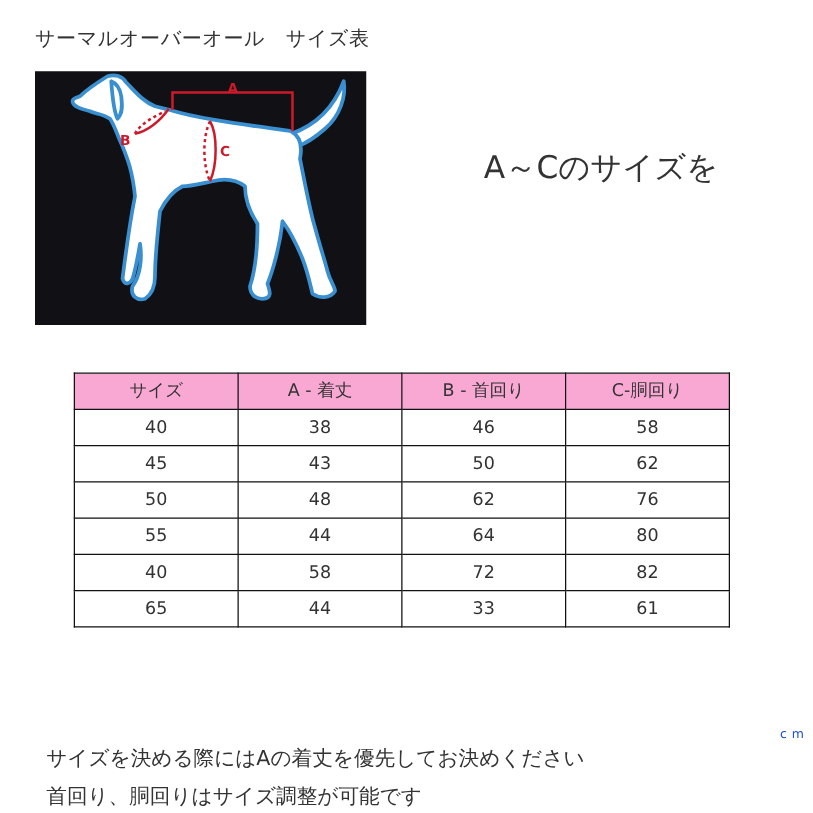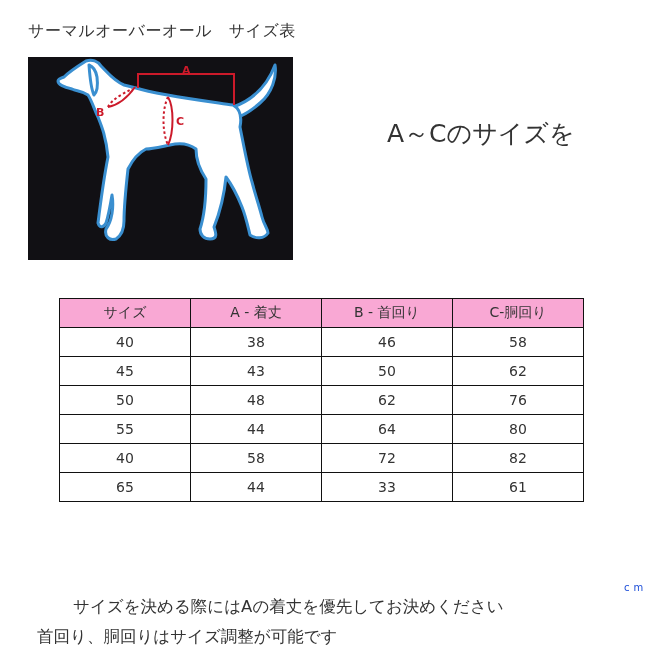--- a/index.html
+++ b/index.html
@@ -9,21 +9,21 @@
   .diagram { position: absolute; left: 28px; top: 57px; width: 265px; height: 203px; background: #111014; }
   .diagram svg { display: block; }
   .instruction { position: absolute; left: 387px; top: 113px; font-size: 25px; line-height: 41px; color: #333333; }
   .instruction div { white-space: nowrap; }
   table.sizes { position: absolute; left: 59px; top: 298px; width: 525px; border-collapse: collapse; table-layout: fixed; }
   table.sizes th, table.sizes td { border: 1.5px solid #111111; height: 28px; padding: 0; text-align: center;
       font-size: 14px; font-weight: normal; color: #333333; }
   table.sizes th { background: #f9a8d4; text-align: center; }
   .unit { position: absolute; left: 624px; top: 582px; font-size: 10px; letter-spacing: 4px; color: #1d4ed8; }
   .note { position: absolute; left: 37px; font-size: 16.5px; color: #333333; white-space: nowrap; }
-  .note1 { top: 596px; margin-left: 36px; }
+  .note1 { top: 596px; }
   .note2 { top: 626px; text-align: center; }
 </style>
 </head>
 <body>
 
 <div class="title">サーマルオーバーオール　サイズ表</div>
 
 <div class="diagram">
   <svg width="265" height="203" viewBox="0 0 265 203">
 

